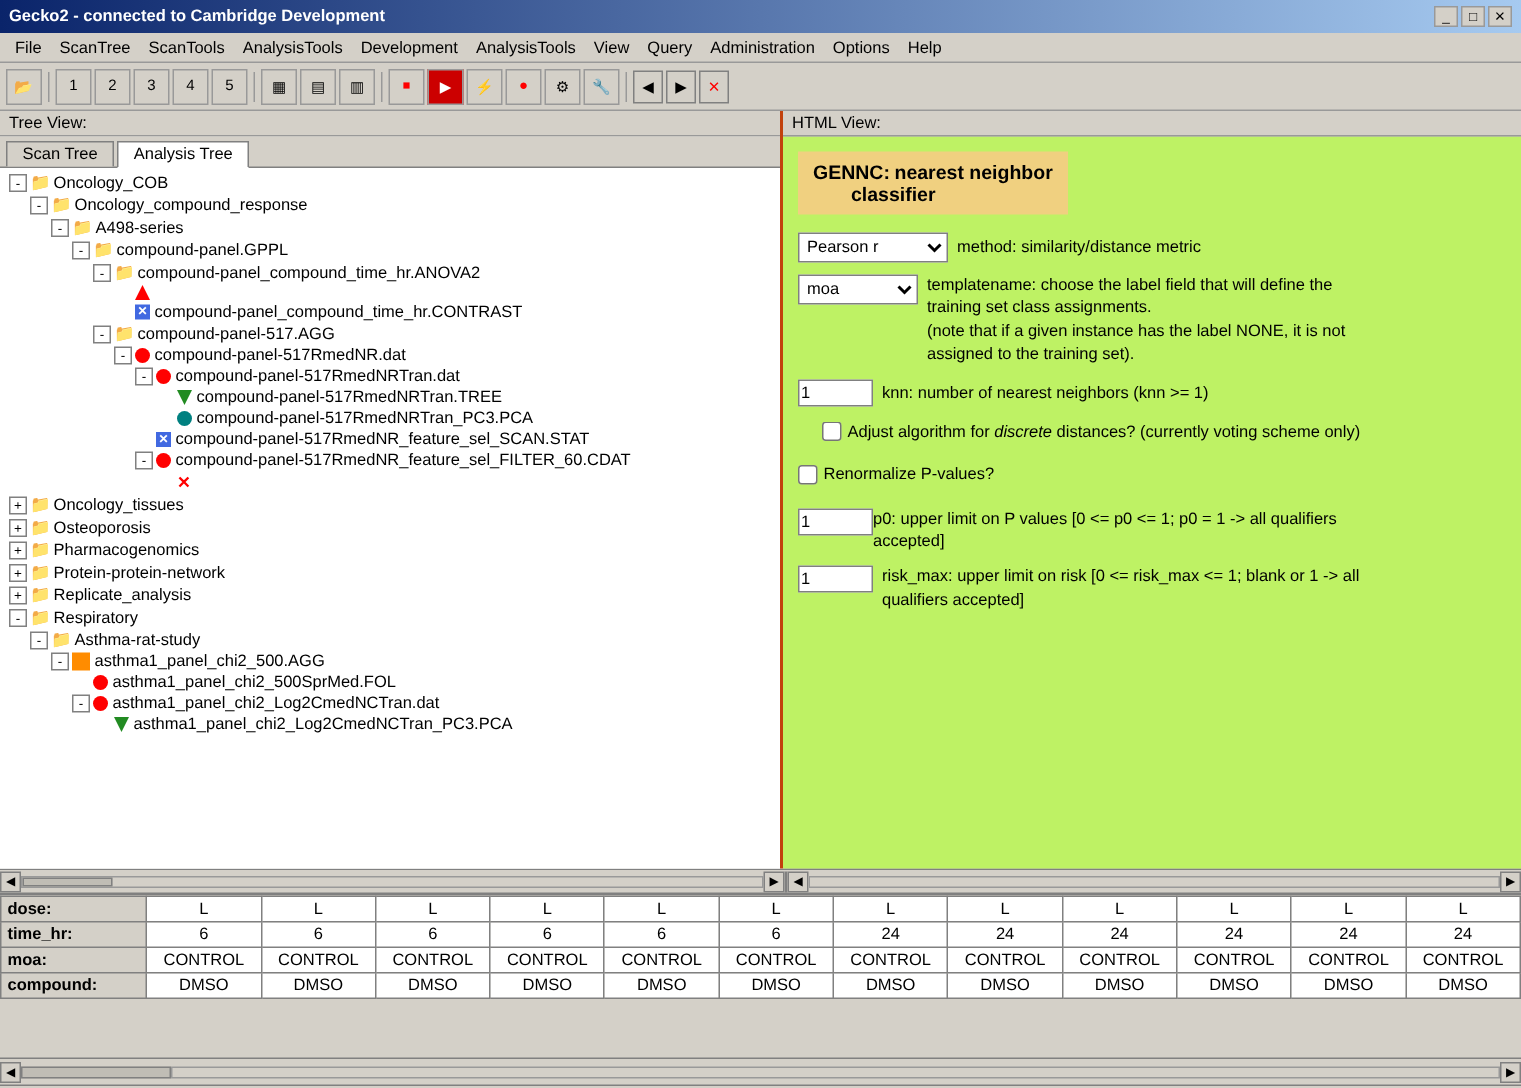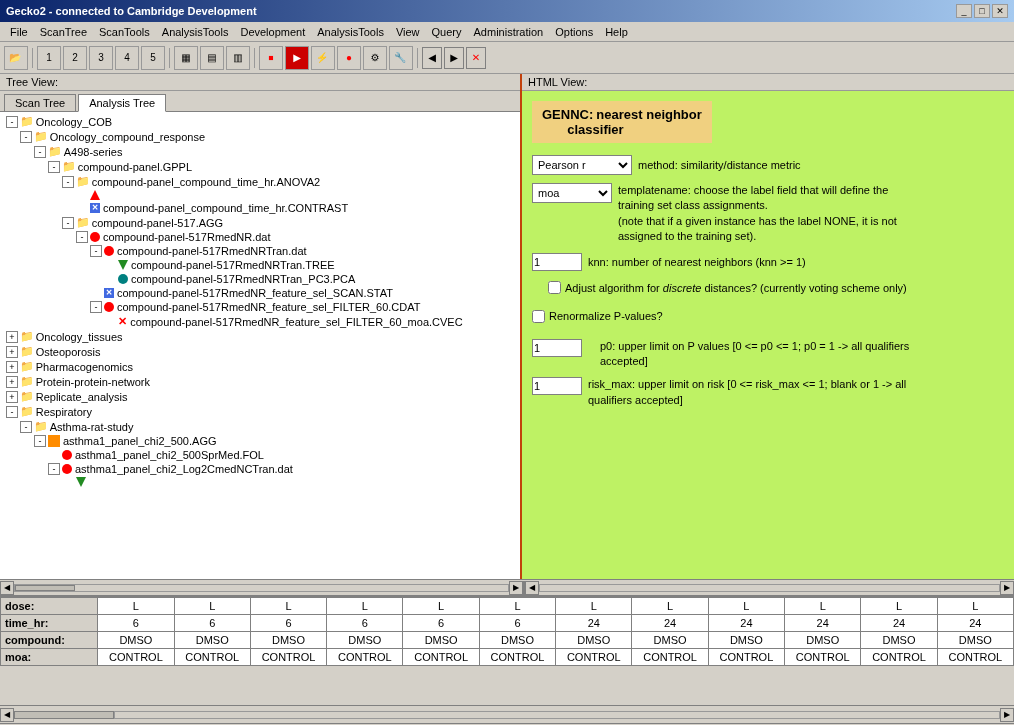--- a/index.html
+++ b/index.html
@@ -222,21 +222,20 @@
         <span style="width:88px; display:inline-block;"></span>
         <span class="expand-btn">-</span>
         <span style="display:inline-block; width:10px; height:10px; background:red; border-radius:50%; margin-right:3px; flex-shrink:0;"></span>
         <span>compound-panel-517RmedNR_feature_sel_FILTER_60.CDAT</span>
       </div>
 
       <div class="tree-item">
         <span style="width:102px; display:inline-block;"></span>
         <span style="width:14px; display:inline-block;"></span>
         <span style="color:red; font-size:11px; font-weight:bold; margin-right:3px;">✕</span>
-        <span>compound-panel-517RmedNR_feature_sel_FILTER_60_moa.CVEC</span>
       </div>
 
       <div class="tree-item">
         <span style="width:4px; display:inline-block;"></span>
         <span class="expand-btn">+</span>
         <span style="margin-right:2px;">📁</span>
         <span>Oncology_tissues</span>
       </div>
 
       <div class="tree-item">
@@ -299,20 +298,21 @@
         <span style="width:46px; display:inline-block;"></span>
         <span class="expand-btn">-</span>
         <span style="display:inline-block; width:10px; height:10px; background:red; border-radius:50%; margin-right:3px; flex-shrink:0;"></span>
         <span>asthma1_panel_chi2_Log2CmedNCTran.dat</span>
       </div>
 
       <div class="tree-item">
         <span style="width:60px; display:inline-block;"></span>
         <span style="width:14px; display:inline-block;"></span>
         <span style="display:inline-block; width:0; height:0; border-left:5px solid transparent; border-right:5px solid transparent; border-top:10px solid #228b22; margin-right:3px; flex-shrink:0;"></span>
+        <span>asthma1_panel_chi2_Log2CmedNCTran_PC3.PCA</span>
       </div>
 
     </div>
   </div>
 
   <div class="html-panel">
     <div class="html-panel-label">HTML View:</div>
     <div class="html-content">
       
       <div style="background:#f0d080; padding:6px 10px; display:inline-block; margin-bottom:12px;">
@@ -359,21 +359,21 @@
       <div class="checkbox-row" style="margin-bottom:8px; display:flex; align-items:flex-start; gap:4px;">
         <input type="checkbox" style="">
         <span>Renormalize P-values?</span>
       </div>
       
       <div style="height:8px;"></div>
       
       
       <div class="form-row" style="margin-bottom:8px; align-items:flex-start;">
         <input type="text" class="form-input" value="1" style="width: 50px; height: 18px;">
-        <span class="form-label" style="margin-left:18px; max-width:340px; line-height:1.4;">p0: upper limit on P values [0 &lt;= p0 &lt;= 1; p0 = 1 -&gt; all qualifiers accepted]</span>
+        <span class="form-label" style="margin-left:0; max-width:340px; line-height:1.4;">p0: upper limit on P values [0 &lt;= p0 &lt;= 1; p0 = 1 -&gt; all qualifiers accepted]</span>
       </div>
       
       
       <div class="form-row" style="margin-bottom:8px; align-items:flex-start;">
         <input type="text" class="form-input" value="1" style="width: 50px; height: 18px;">
         <span class="form-label" style="margin-left:6px; max-width:340px; line-height:1.4;">risk_max: upper limit on risk [0 &lt;= risk_max &lt;= 1; blank or 1 -&gt; all qualifiers accepted]</span>
       </div>
       
     </div>
   </div>
@@ -422,48 +422,48 @@
         <td class="value-num">6</td>
         <td class="value-num">6</td>
         <td class="value-num">24</td>
         <td class="value-num">24</td>
         <td class="value-num">24</td>
         <td class="value-num">24</td>
         <td class="value-num">24</td>
         <td class="value-num">24</td>
       </tr>
       <tr>
-        <td class="row-label" style="background:#d4d0c8; font-weight:bold;">compound:</td>
-        <td class="value-dmso">DMSO</td>
-        <td class="value-dmso">DMSO</td>
-        <td class="value-dmso">DMSO</td>
-        <td class="value-dmso">DMSO</td>
-        <td class="value-dmso">DMSO</td>
-        <td class="value-dmso">DMSO</td>
-        <td class="value-dmso">DMSO</td>
-        <td class="value-dmso">DMSO</td>
-        <td class="value-dmso">DMSO</td>
-        <td class="value-dmso">DMSO</td>
-        <td class="value-dmso">DMSO</td>
-        <td class="value-dmso">DMSO</td>
+        <td class="row-label" style="background:#d4d0c8; font-weight:bold;">moa:</td>
+        <td class="value-ctrl">CONTROL</td>
+        <td class="value-ctrl">CONTROL</td>
+        <td class="value-ctrl">CONTROL</td>
+        <td class="value-ctrl">CONTROL</td>
+        <td class="value-ctrl">CONTROL</td>
+        <td class="value-ctrl">CONTROL</td>
+        <td class="value-ctrl">CONTROL</td>
+        <td class="value-ctrl">CONTROL</td>
+        <td class="value-ctrl">CONTROL</td>
+        <td class="value-ctrl">CONTROL</td>
+        <td class="value-ctrl">CONTROL</td>
+        <td class="value-ctrl">CONTROL</td>
       </tr>
       <tr>
-        <td class="row-label" style="background:#d4d0c8; font-weight:bold;">moa:</td>
-        <td class="value-ctrl">CONTROL</td>
-        <td class="value-ctrl">CONTROL</td>
-        <td class="value-ctrl">CONTROL</td>
-        <td class="value-ctrl">CONTROL</td>
-        <td class="value-ctrl">CONTROL</td>
-        <td class="value-ctrl">CONTROL</td>
-        <td class="value-ctrl">CONTROL</td>
-        <td class="value-ctrl">CONTROL</td>
-        <td class="value-ctrl">CONTROL</td>
-        <td class="value-ctrl">CONTROL</td>
-        <td class="value-ctrl">CONTROL</td>
-        <td class="value-ctrl">CONTROL</td>
+        <td class="row-label" style="background:#d4d0c8; font-weight:bold;">compound:</td>
+        <td class="value-dmso">DMSO</td>
+        <td class="value-dmso">DMSO</td>
+        <td class="value-dmso">DMSO</td>
+        <td class="value-dmso">DMSO</td>
+        <td class="value-dmso">DMSO</td>
+        <td class="value-dmso">DMSO</td>
+        <td class="value-dmso">DMSO</td>
+        <td class="value-dmso">DMSO</td>
+        <td class="value-dmso">DMSO</td>
+        <td class="value-dmso">DMSO</td>
+        <td class="value-dmso">DMSO</td>
+        <td class="value-dmso">DMSO</td>
       </tr>
     </tbody>
       </table>
   </div>
 </div>
 
 <div class="h-scroll-area">
   <div style="width:14px; height:14px; background:#d4d0c8; border:1px solid #808080; display:flex; align-items:center; justify-content:center; font-size:8px; cursor:pointer;">◀</div>
   <div style="width:100px; height:8px; background:#c0bdb5; border:1px solid #808080;"></div>
   <div style="flex:1; height:8px; background:#d4d0c8; border:1px solid #999;"></div>

